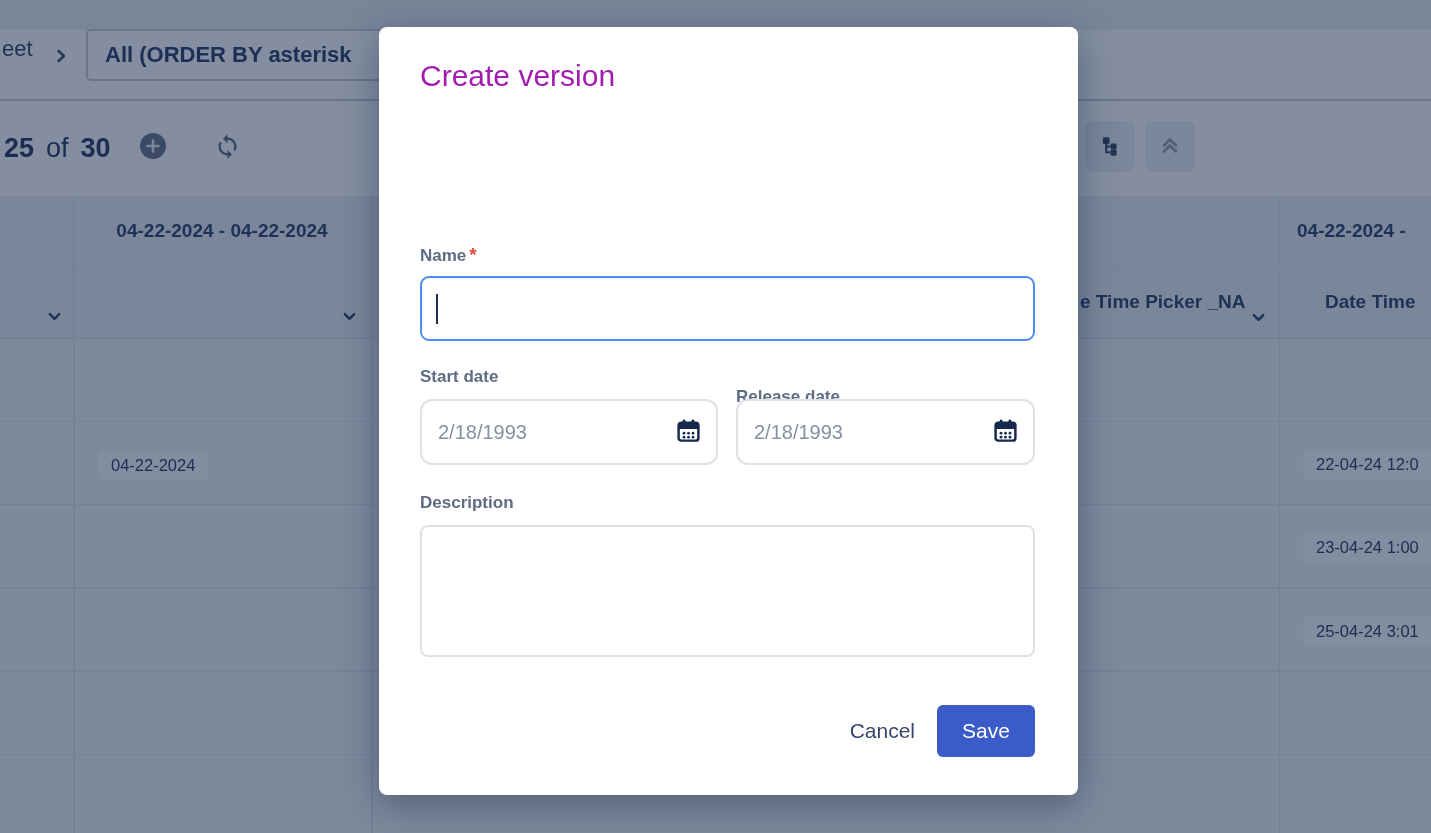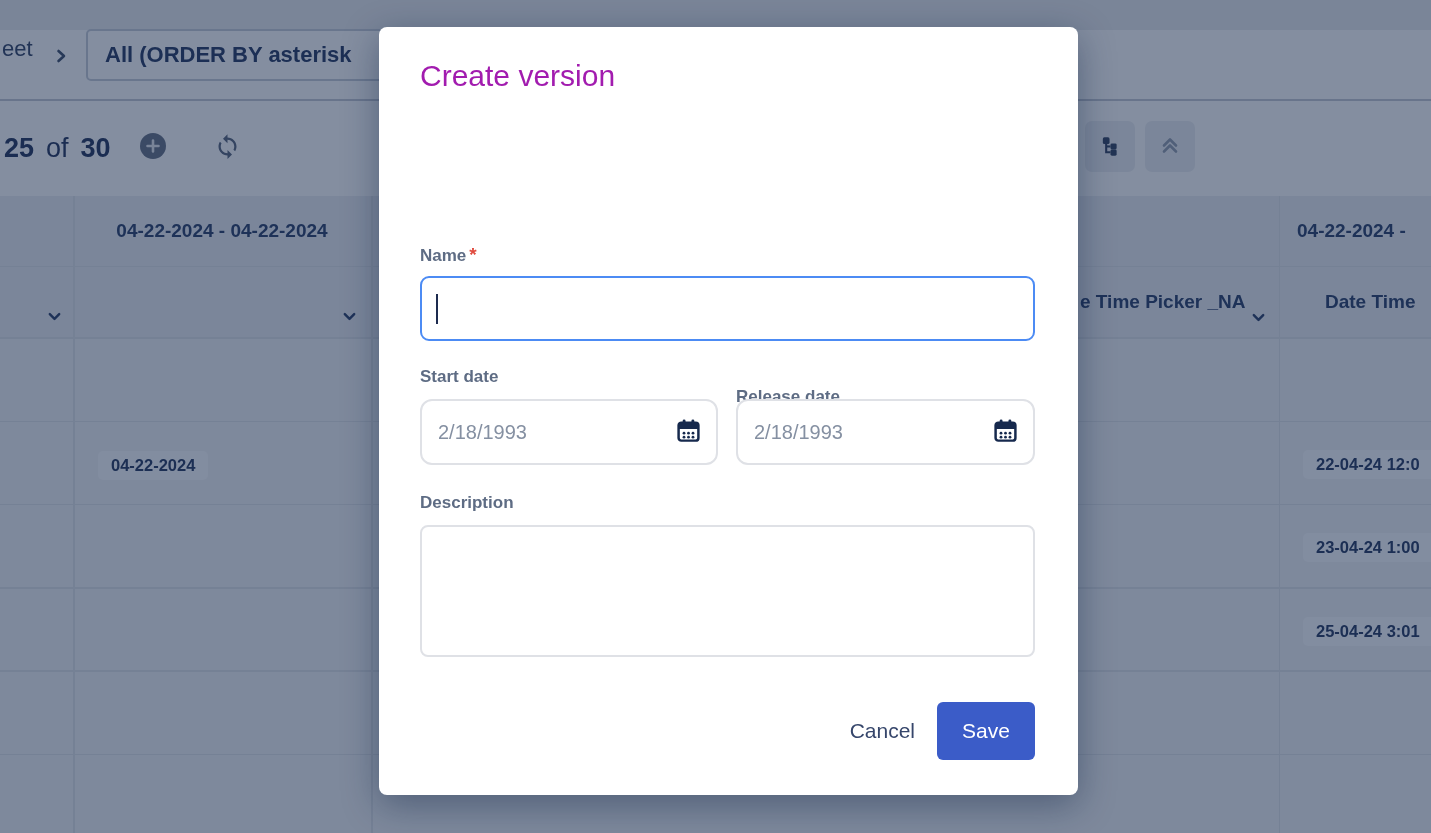--- a/index.html
+++ b/index.html
@@ -29,21 +29,21 @@
   .collapse-btn { left:1145px; }
 
   
   .table { position:absolute; left:0; top:196px; width:1431px; height:637px; background:#F3F4F7; overflow:hidden; }
   .thead-band { position:absolute; left:0; top:0; width:1431px; height:141px; background:#ECEEF2; }
   .hline { position:absolute; left:0; width:1431px; height:1.5px; background:#E1E4E9; }
   .vline { position:absolute; top:0; width:1.5px; height:637px; background:#E1E4E9; }
   .th-text { position:absolute; font-size:19px; font-weight:600; color:#33476F; white-space:nowrap; }
   .chip { position:absolute; height:29px; background:#FBFCFE; border-radius:5px; display:flex;
           align-items:center; justify-content:center; padding:0 13px; cursor:pointer; }
-  .chip span { font-size:16.5px; font-weight:700; color:#2E4066; white-space:nowrap; }
+  .chip span { font-size:16.5px; font-weight:400; color:#2E4066; white-space:nowrap; }
   .sort-chev { position:absolute; cursor:pointer; }
 
   
   .blanket { position:absolute; inset:0; background:rgba(9,30,66,0.5); z-index:5; }
 
   
   .modal { position:absolute; left:379px; top:27px; width:699px; height:768px; background:#fff;
            border-radius:8px; box-shadow:0 10px 36px rgba(9,30,66,0.40); z-index:10; }
   .m-title { position:absolute; left:41px; top:32px; font-size:30px; font-weight:500; color:#a21caf; }
   .m-note { position:absolute; left:41px; top:138px; font-size:20px; color:#182A4E; }
@@ -58,21 +58,21 @@
   .date-box input { border:none; outline:none; flex:1; min-width:0; font-size:20px; padding:0 0 0 16px;
                     color:#172B4D; background:transparent; font-family:"Liberation Sans",sans-serif; }
   .date-box input::placeholder, .name-input::placeholder { color:#8590A2; opacity:1; }
   .cal-btn { border:none; background:transparent; padding:0 14px 0 6px; cursor:pointer; display:flex; align-items:center; }
   .desc-area { position:absolute; left:41px; top:498px; width:615px; height:132px; border:2px solid #DFE1E6;
                border-radius:8px; resize:none; outline:none; font-size:20px; color:#172B4D; padding:12px 14px;
                font-family:"Liberation Sans",sans-serif; }
   .footer { position:absolute; top:678px; right:43px; height:52px; display:flex; align-items:center; gap:4px; }
   .btn-cancel { border:none; background:transparent; font-size:21px; color:#36466B; padding:0 18px;
                 height:52px; border-radius:5px; cursor:pointer; font-family:"Liberation Sans",sans-serif; }
-  .btn-save { border:none; width:98px; height:58px; border-radius:6px; background:#3B5CC8; color:#fff;
+  .btn-save { border:none; width:98px; height:52px; border-radius:6px; background:#3B5CC8; color:#fff;
               font-size:21px; cursor:pointer; font-family:"Liberation Sans",sans-serif; }
 </style>
 </head>
 <body>
 
 <div class="stage">
 
   <div class="bg">
     <div class="topstrip"></div>
 

